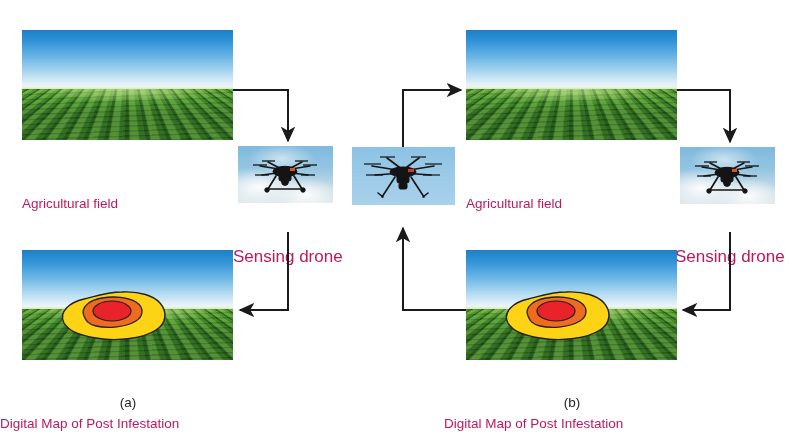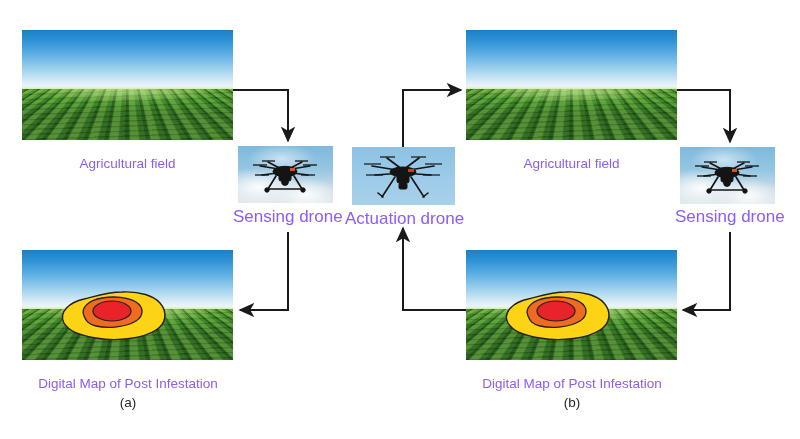--- a/index.html
+++ b/index.html
@@ -106,25 +106,25 @@
   }
   .sky-plain {
     position: absolute;
     inset: 0;
     background: linear-gradient(to bottom, #8cc2e4 0%, #9dcbe8 55%, #a8d1ea 100%);
   }
 
   
   .caption {
     position: absolute;
-    text-align: center;
-    color: #8b5cf6;
+    color: #be185d;
     font-size: 13.5px;
     line-height: 17px;
     white-space: nowrap;
+    margin-top: 40px;
   }
   .caption.small {
     font-size: 17px;
   }
   .panel-letter {
     position: absolute;
     text-align: center;
     color: #231f20;
     font-size: 13.5px;
     line-height: 17px;
@@ -232,21 +232,20 @@
         <g stroke-width="1.6" fill="none" stroke-linecap="round">
           <path d="M43 30 L30 50"></path>
           <path d="M59 30 L72 50"></path>
           <path d="M26 46 L31 50"></path>
           <path d="M76 46 L71 50"></path>
         </g>
       </g>
       <rect x="56" y="22" width="6" height="3" fill="#cf3a1c"></rect>
     </svg>
   </div>
-  <div class="caption small" style="left:345px; top:210px; width:118px;">Actuation drone</div>
 
   <div class="pic" style="left:466px; top:30px; width:211px; height:110px;">
     <div class="field-sky"></div>
     <div class="field-horizon"></div>
     <div class="field-crops"></div>
   </div>
   <div class="caption" style="left:466px; top:155px; width:211px;">Agricultural field</div>
 
   <div class="pic" style="left:680px; top:147px; width:95px; height:57px;">
     <div class="sky-cloud"></div>

